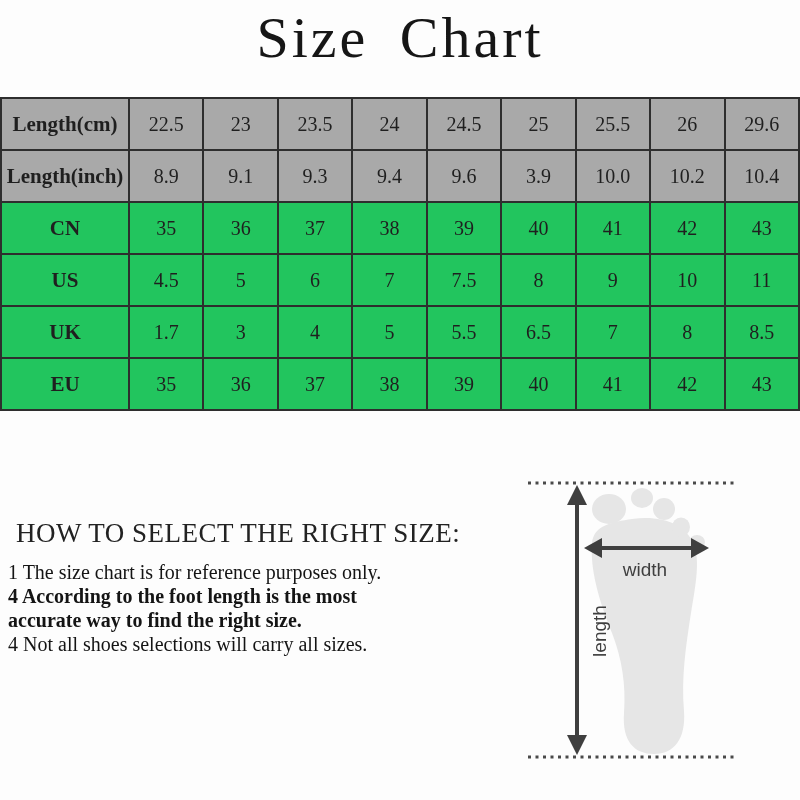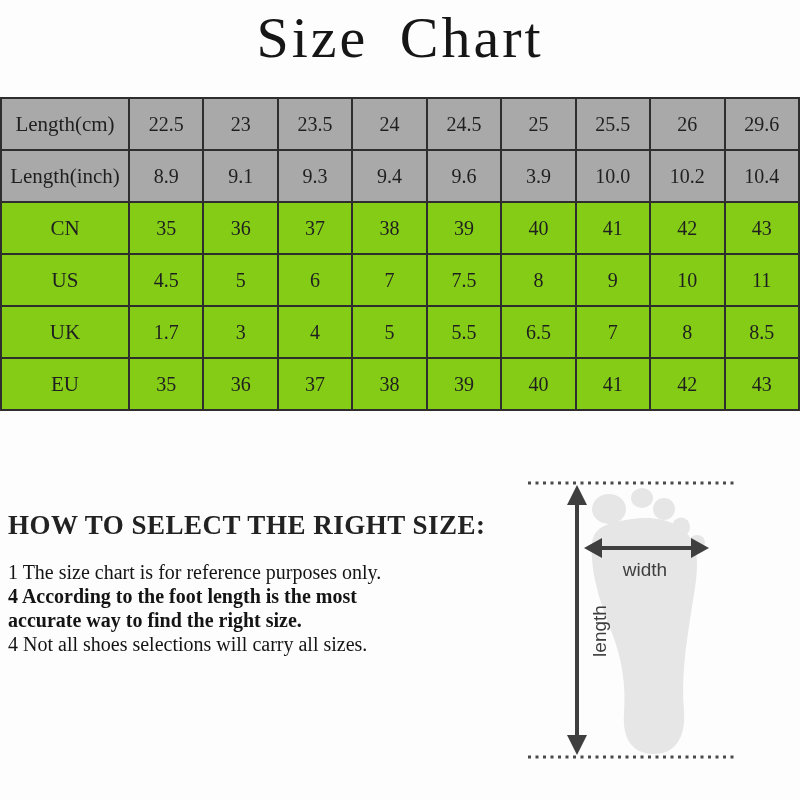--- a/index.html
+++ b/index.html
@@ -27,27 +27,27 @@
     color:#161616;
   }
   table.size{
     position:absolute;top:97px;left:0;
     width:800px;border-collapse:collapse;table-layout:fixed;
   }
   table.size td{
     border:2px solid var(--table-border);
     text-align:center;vertical-align:middle;
     height:50px;font-size:20px;padding:0;
-    background:#84cc16;
+    background:#22c55e;
   }
-  table.size td.lbl{font-weight:normal;font-size:21px;width:126px;}
+  table.size td.lbl{font-weight:bold;font-size:21px;width:126px;}
   table.size tr.hdr td{background:var(--header-row-bg);}
   .howto-h{
-    position:absolute;top:510px;left:8px;margin:0;
-    font-size:27px;font-weight:700;letter-spacing:.5px;color:#222;
+    position:absolute;top:510px;left:8px;margin:8px;
+    font-size:27px;font-weight:400;letter-spacing:.5px;color:#222;
     white-space:nowrap;
   }
   .notes{
     position:absolute;top:560px;left:8px;width:440px;
     font-size:20px;line-height:24px;color:#141414;
   }
   .notes .item{white-space:pre-line;margin:0;}
   .notes .item.bold{font-weight:bold;}
   svg.foot{position:absolute;left:520px;top:473px;width:230px;height:290px;}
   .dots{stroke:#4a4a4a;stroke-width:3;stroke-dasharray:3 4.5;}

